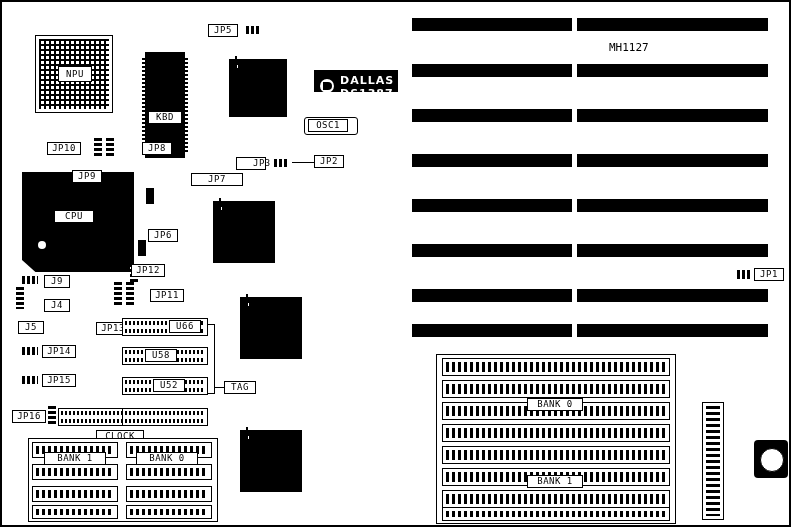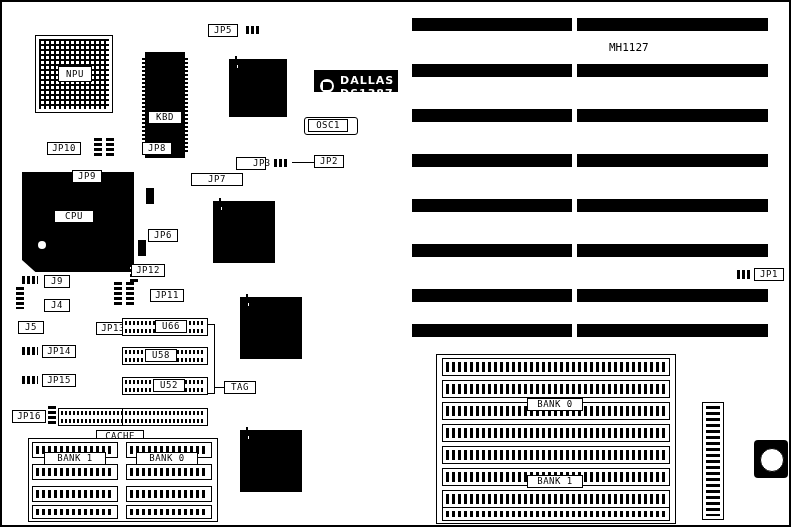--- a/index.html
+++ b/index.html
@@ -255,21 +255,21 @@
   <div class="jump" style="left:20px;top:345px;width:16px;height:8px;"></div>
   <div class="lbl" style="left:40px;top:372px;width:34px;">JP15</div>
   <div class="jump" style="left:20px;top:374px;width:16px;height:8px;"></div>
   <div class="lbl" style="left:10px;top:408px;width:34px;">JP16</div>
   <div class="jumpv" style="left:46px;top:404px;width:8px;height:18px;"></div>
 
   <div class="dip" style="left:120px;top:316px;width:86px;height:18px;">
     <div class="pins top"></div>
       <div class="pins bot"></div>
   </div>
-  <div class="lbl" style="left:153px;top:318px;width:32px;">U66</div>
+  <div class="lbl" style="left:167px;top:318px;width:32px;">U66</div>
 
   <div class="dip" style="left:120px;top:345px;width:86px;height:18px;">
     <div class="pins top"></div>
       <div class="pins bot"></div>
   </div>
   <div class="lbl" style="left:143px;top:347px;width:32px;">U58</div>
 
   <div class="dip" style="left:120px;top:375px;width:86px;height:18px;">
     <div class="pins top"></div>
       <div class="pins bot"></div>
@@ -283,21 +283,21 @@
   <div class="lbl" style="left:222px;top:379px;width:32px;">TAG</div>
 
   <div class="dip" style="left:56px;top:406px;width:86px;height:18px;">
     <div class="pins top"></div>
       <div class="pins bot"></div>
   </div>
   <div class="dip" style="left:120px;top:406px;width:86px;height:18px;">
     <div class="pins top"></div>
       <div class="pins bot"></div>
   </div>
-  <div class="lbl" style="left:94px;top:428px;width:48px;">CACHE</div>
+  <div class="lbl" style="left:94px;top:428px;width:48px;">CLOCK</div>
 
   <div class="outl" style="left:26px;top:436px;width:190px;height:84px;"></div>
   <div class="simm" style="left:30px;top:440px;width:86px;height:16px;">
       <div class="teeth"></div>
     </div>
   <div class="simm" style="left:30px;top:462px;width:86px;height:16px;">
       <div class="teeth"></div>
     </div>
   <div class="simm" style="left:30px;top:484px;width:86px;height:16px;">
       <div class="teeth"></div>

